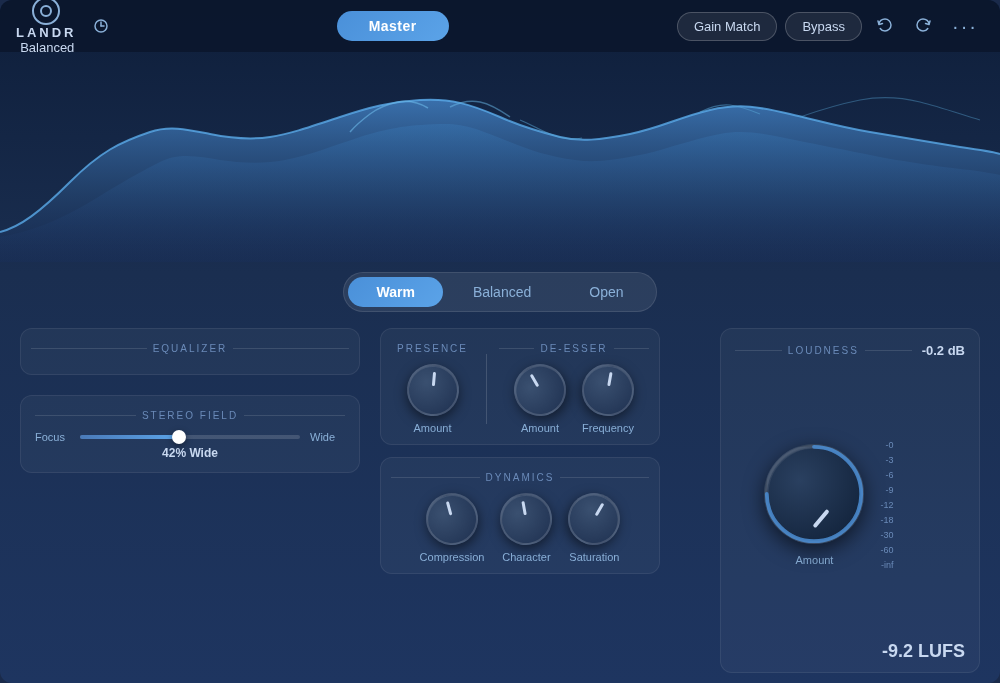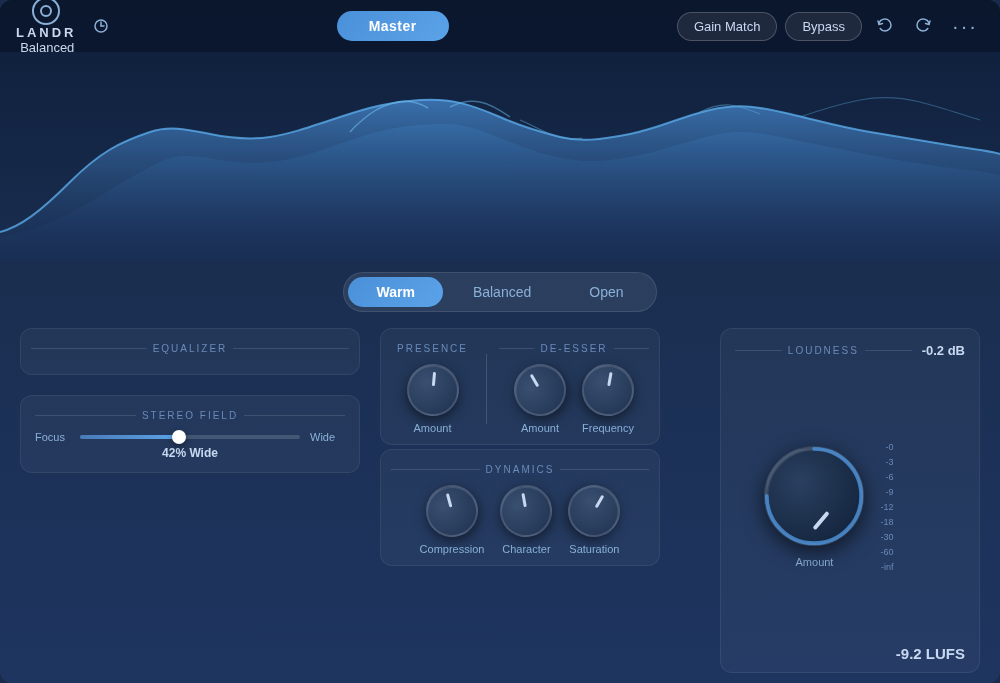--- a/index.html
+++ b/index.html
@@ -300,21 +300,21 @@
     .stereo-values {
       display: flex;
       justify-content: space-between;
       margin-top: 3px;
     }
 
     
     .middle-panel {
       display: flex;
       flex-direction: column;
-      gap: 4px;
+      gap: 12px;
       flex: 0 0 280px;
     }
 
     .presence-section, .dynamics-section {
       background: rgba(255,255,255,0.04);
       border-radius: 12px;
       padding: 14px 10px 10px;
       border: 1px solid rgba(255,255,255,0.07);
     }
 
@@ -427,21 +427,21 @@
       text-align: right;
     }
 
     .loudness-amount-label {
       font-size: 11px;
       color: #8ab0d8;
       margin-top: 4px;
     }
 
     .lufs-value {
-      font-size: 15px;
+      font-size: 18px;
       color: #c8d8f0;
       font-weight: 600;
     }
 
     
     .section-header-row {
       display: flex;
       align-items: center;
       gap: 6px;
       margin-bottom: 10px;

